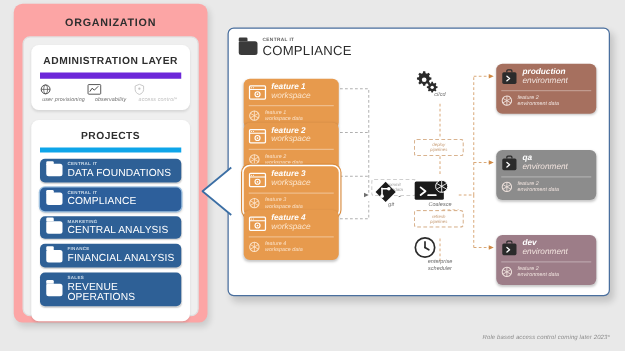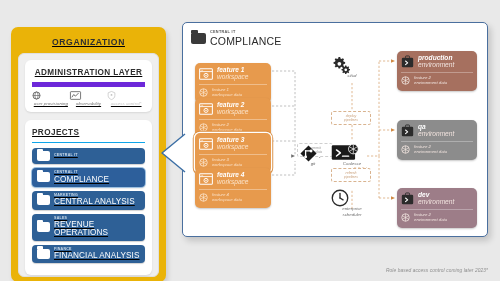--- a/index.html
+++ b/index.html
@@ -6,27 +6,26 @@
   body {
     width: 500px; height: 281px;
     background: #e9e9e9;
     font-family: "Liberation Sans", sans-serif;
     overflow: hidden;
     position: relative;
   }
 
   
   #org-panel {
-    position: absolute; left: 11px; top: 27px;
+    position: absolute; left: 11px; top: 3px;
     width: 155px; height: 255px;
-    background: #eab308;
+    background: #fca5a5;
     border-radius: 7px;
     box-shadow: 2px 3px 5px rgba(0,0,0,0.13);
     padding: 7px 7px 9px 7px;
-    text-decoration: underline;
   }
   #org-title {
     text-align: center;
     font-size: 8.6px; font-weight: bold; letter-spacing: .6px;
     color: #2f2f2f; margin: 3px 0 6px 0;
   }
   #org-inner {
     background: #efefef; border: 1px solid #e0e0e0;
     border-radius: 6px; padding: 6px 6px 8px 6px;
     height: 224px;
@@ -46,23 +45,23 @@
   .admin-item { width: 42px; text-align:center; }
   .admin-item .glyph { font-size: 9px; line-height: 11px; color:#4a4a4a; display:block; }
   .admin-item .cap {
     font-size: 4.3px; color:#6e6e6e; display:block;
     font-style: italic; letter-spacing:.1px; margin-top:1px;
   }
   .admin-item.muted .glyph, .admin-item.muted .cap { color:#c2c2c2; }
 
   #projects-card { padding-bottom: 8px; }
   #projects-title {
-    text-align:left; font-size: 8.2px; font-weight:bold;
+    text-align:center; font-size: 8.2px; font-weight:bold;
     letter-spacing:.4px; color:#2f2f2f; padding: 2px 0 5px 0;
-    border-bottom: 1px solid #0ea5e9; margin-bottom: 5px;
+    border-bottom: 4px solid #0ea5e9; margin-bottom: 5px;
   }
   .proj {
     position: relative;
     background: #2e6096;
     border-radius: 4px;
     margin-bottom: 4px;
     padding: 3px 5px 3px 5px;
     display:flex; align-items:center; gap:4px;
     box-shadow: 0 1px 1px rgba(0,0,0,.18);
   }
@@ -207,20 +206,21 @@
       </div>
     </div>
 
     <div class="card" id="projects-card">
       <div id="projects-title">PROJECTS</div>
 
       <div class="proj">
         <span class="folder"></span>
         <span class="proj-txt">
           <span class="proj-dept">CENTRAL IT</span>
+          <span class="proj-name">DATA FOUNDATIONS</span>
         </span>
       </div>
 
       <div class="proj sel">
         <span class="folder"></span>
         <span class="proj-txt">
           <span class="proj-dept">CENTRAL IT</span>
           <span class="proj-name">COMPLIANCE</span>
         </span>
       </div>
@@ -229,30 +229,30 @@
         <span class="folder"></span>
         <span class="proj-txt">
           <span class="proj-dept">MARKETING</span>
           <span class="proj-name">CENTRAL ANALYSIS</span>
         </span>
       </div>
 
       <div class="proj">
         <span class="folder"></span>
         <span class="proj-txt">
-          <span class="proj-dept">SALES</span>
-          <span class="proj-name">REVENUE OPERATIONS</span>
+          <span class="proj-dept">FINANCE</span>
+          <span class="proj-name">FINANCIAL ANALYSIS</span>
         </span>
       </div>
 
       <div class="proj">
         <span class="folder"></span>
         <span class="proj-txt">
-          <span class="proj-dept">FINANCE</span>
-          <span class="proj-name">FINANCIAL ANALYSIS</span>
+          <span class="proj-dept">SALES</span>
+          <span class="proj-name">REVENUE OPERATIONS</span>
         </span>
       </div>
 
     </div>
   </div>
 </div>
 
 <svg id="callout-arrow" viewBox="0 0 26 40">
   <path d="M25 1 L2 20 L25 39" fill="#ffffff" stroke="#3c6fa5" stroke-width="1.4" stroke-linejoin="round"></path>
 </svg>

